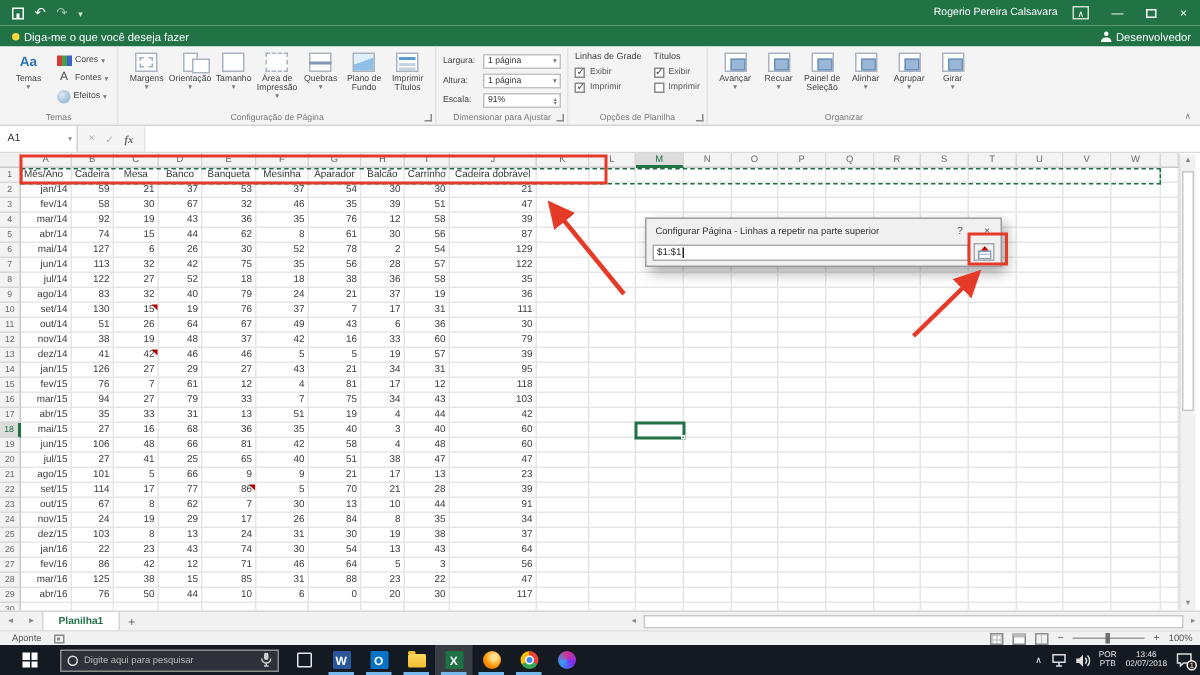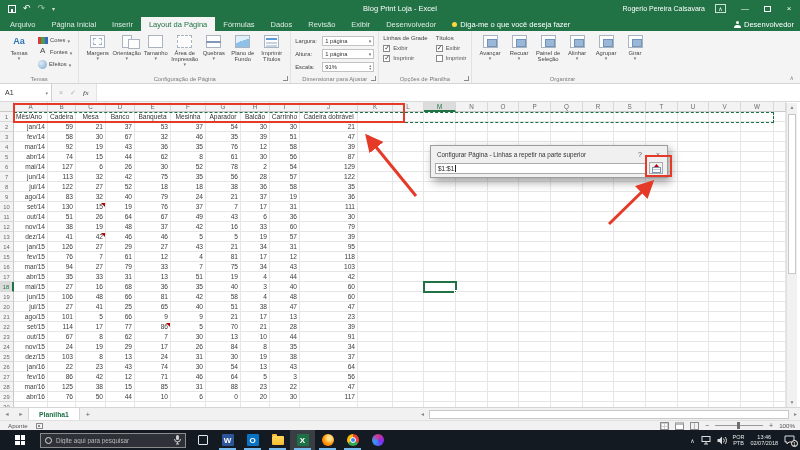--- a/index.html
+++ b/index.html
@@ -171,44 +171,32 @@
 
 <div id="stage" data-name="excel-window">
 
   <div id="titlebar" data-name="title-bar">
     <div class="qat" data-name="quick-access-toolbar">
       <span class="qa-save" data-name="save-icon"></span>
       <span class="qa-glyph" data-name="undo-icon">↶</span>
       <span class="qa-glyph dim" data-name="redo-icon">↷</span>
       <span class="qa-caret" data-name="customize-quick-access-icon">▾</span>
     </div>
-    <div class="ttl" data-name="window-title">Blog Print Loja - Excel</div>
     <div class="tright" data-name="window-controls">
       <span class="user" data-name="account-name">Rogerio Pereira Calsavara</span>
       <span class="ribopt" data-name="ribbon-display-options-icon">∧</span>
       <span class="wbtn" data-name="minimize-button">—</span>
       <span class="wbtn" data-name="restore-button">
           <i class="rest" data-name="restore-icon"></i>
         </span>
       <span class="wbtn" data-name="close-button">×</span>
     </div>
   </div>
 
   <div id="tabrow" data-name="ribbon-tab-bar">
-    <div id="rtabs" data-name="ribbon-tab-list">
-        <div class="rtab" data-name="tab-arquivo">Arquivo</div>
-        <div class="rtab" data-name="tab-pagina-inicial">Página Inicial</div>
-        <div class="rtab" data-name="tab-inserir">Inserir</div>
-        <div class="rtab active" data-name="tab-layout-da-pagina">Layout da Página</div>
-        <div class="rtab" data-name="tab-formulas">Fórmulas</div>
-        <div class="rtab" data-name="tab-dados">Dados</div>
-        <div class="rtab" data-name="tab-revisao">Revisão</div>
-        <div class="rtab" data-name="tab-exibir">Exibir</div>
-        <div class="rtab" data-name="tab-desenvolvedor">Desenvolvedor</div>
-      </div>
     <div class="tellme" data-name="tell-me-box">
       <span class="bulb" data-name="lightbulb-icon"></span>
       <span data-name="tell-me-label">Diga-me o que você deseja fazer</span>
     </div>
     <div class="share" data-name="share-button">
       <span class="person" data-name="person-icon"></span>
       <span data-name="share-label">Desenvolvedor</span>
     </div>
   </div>
 

